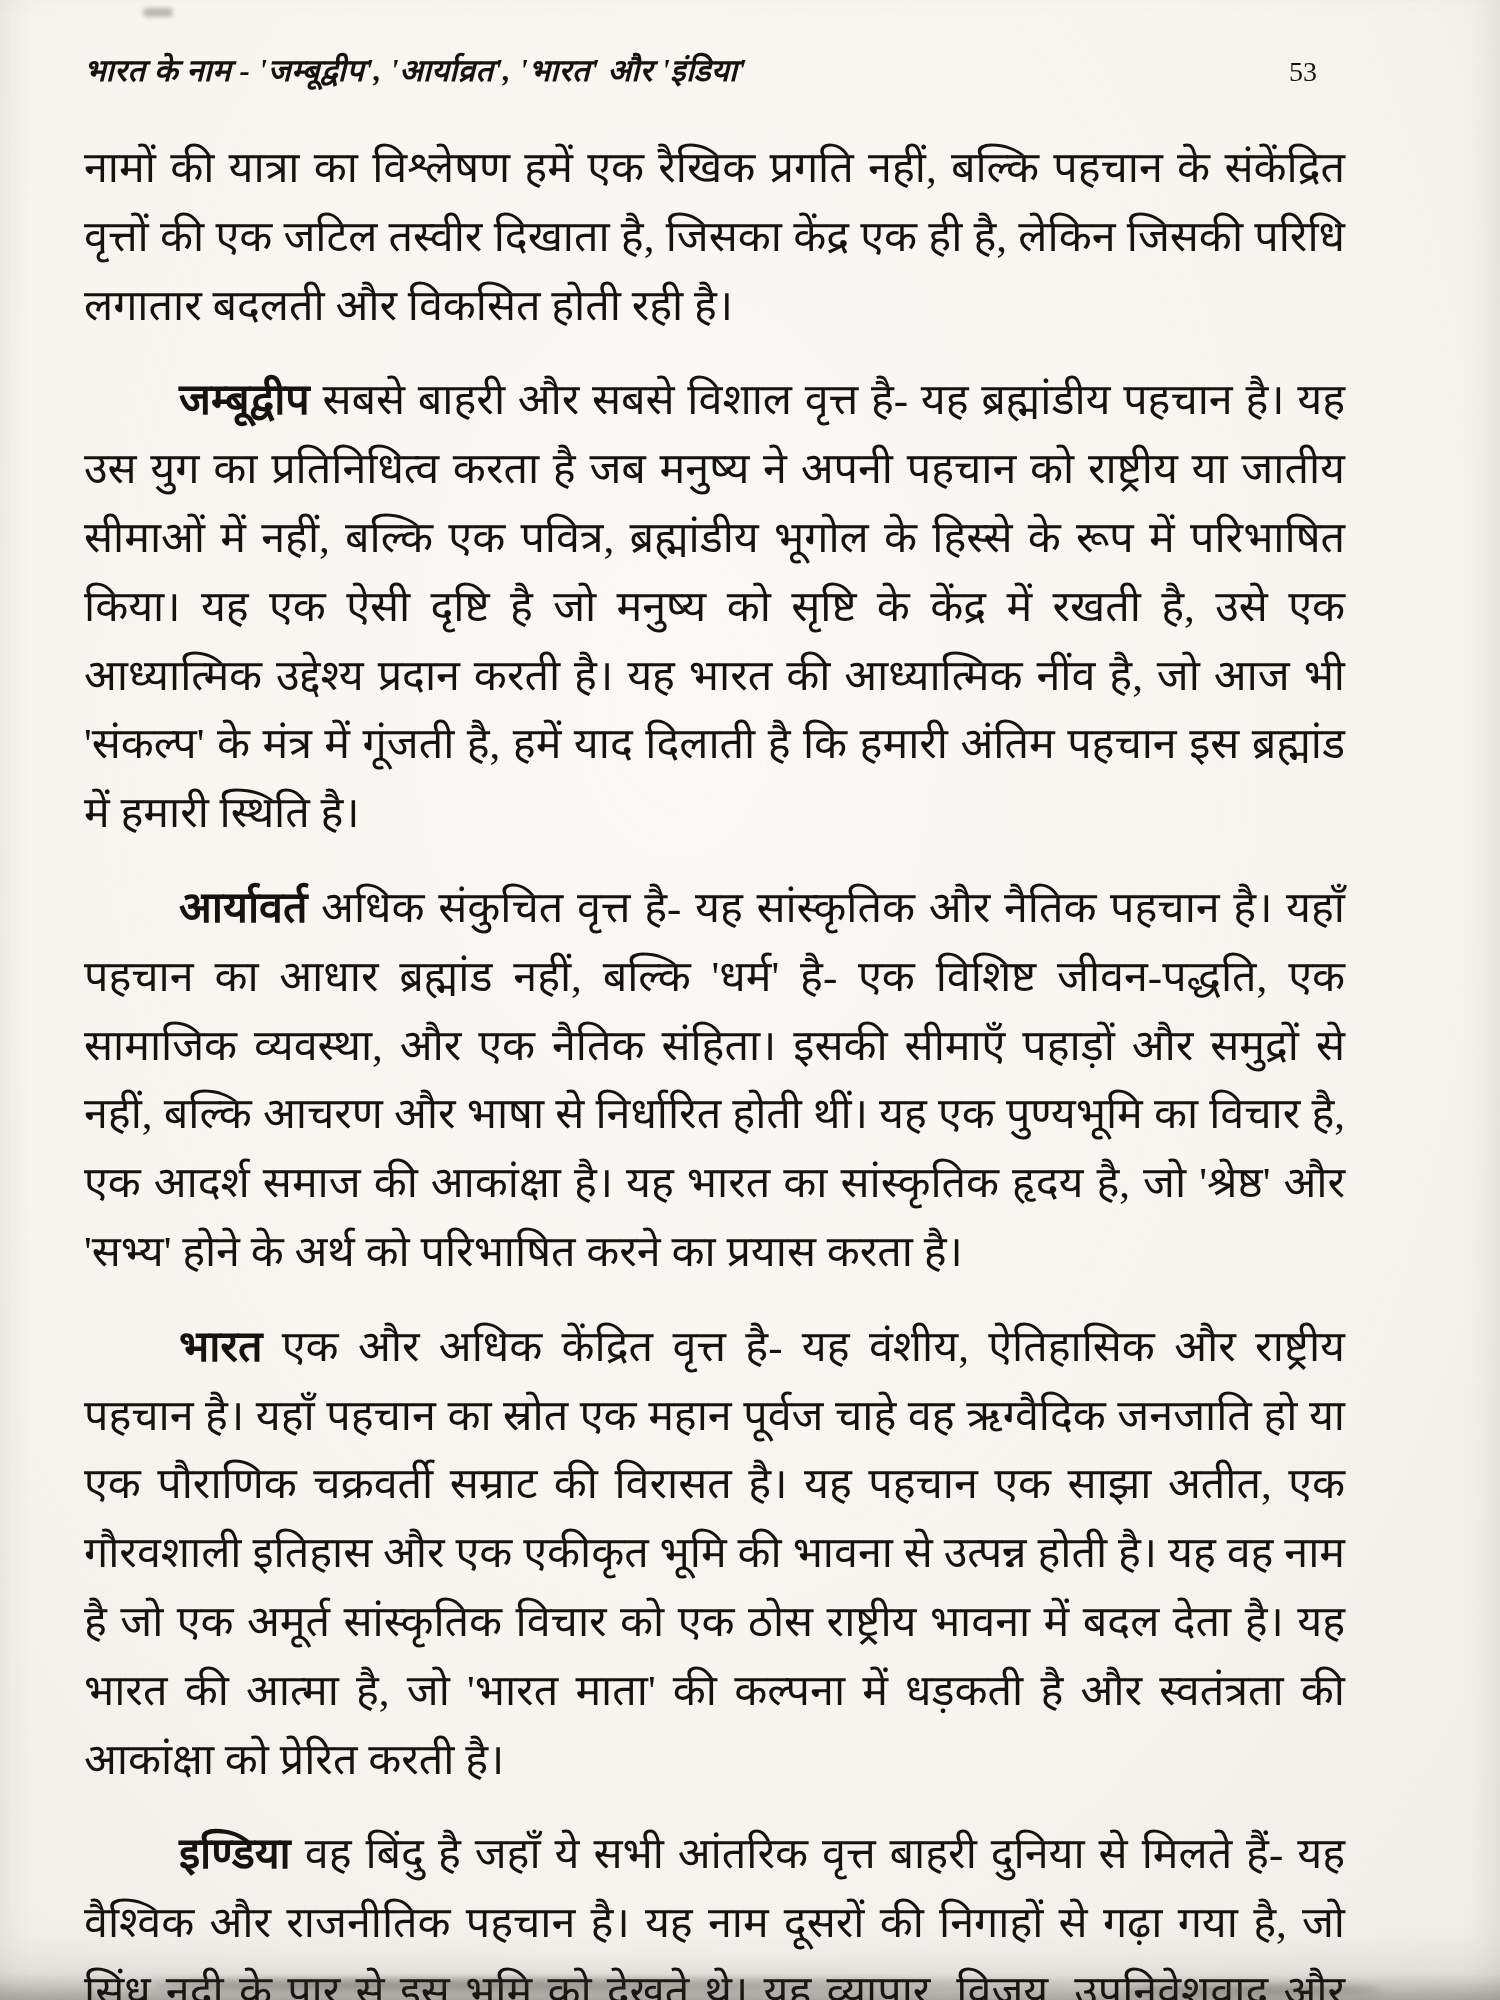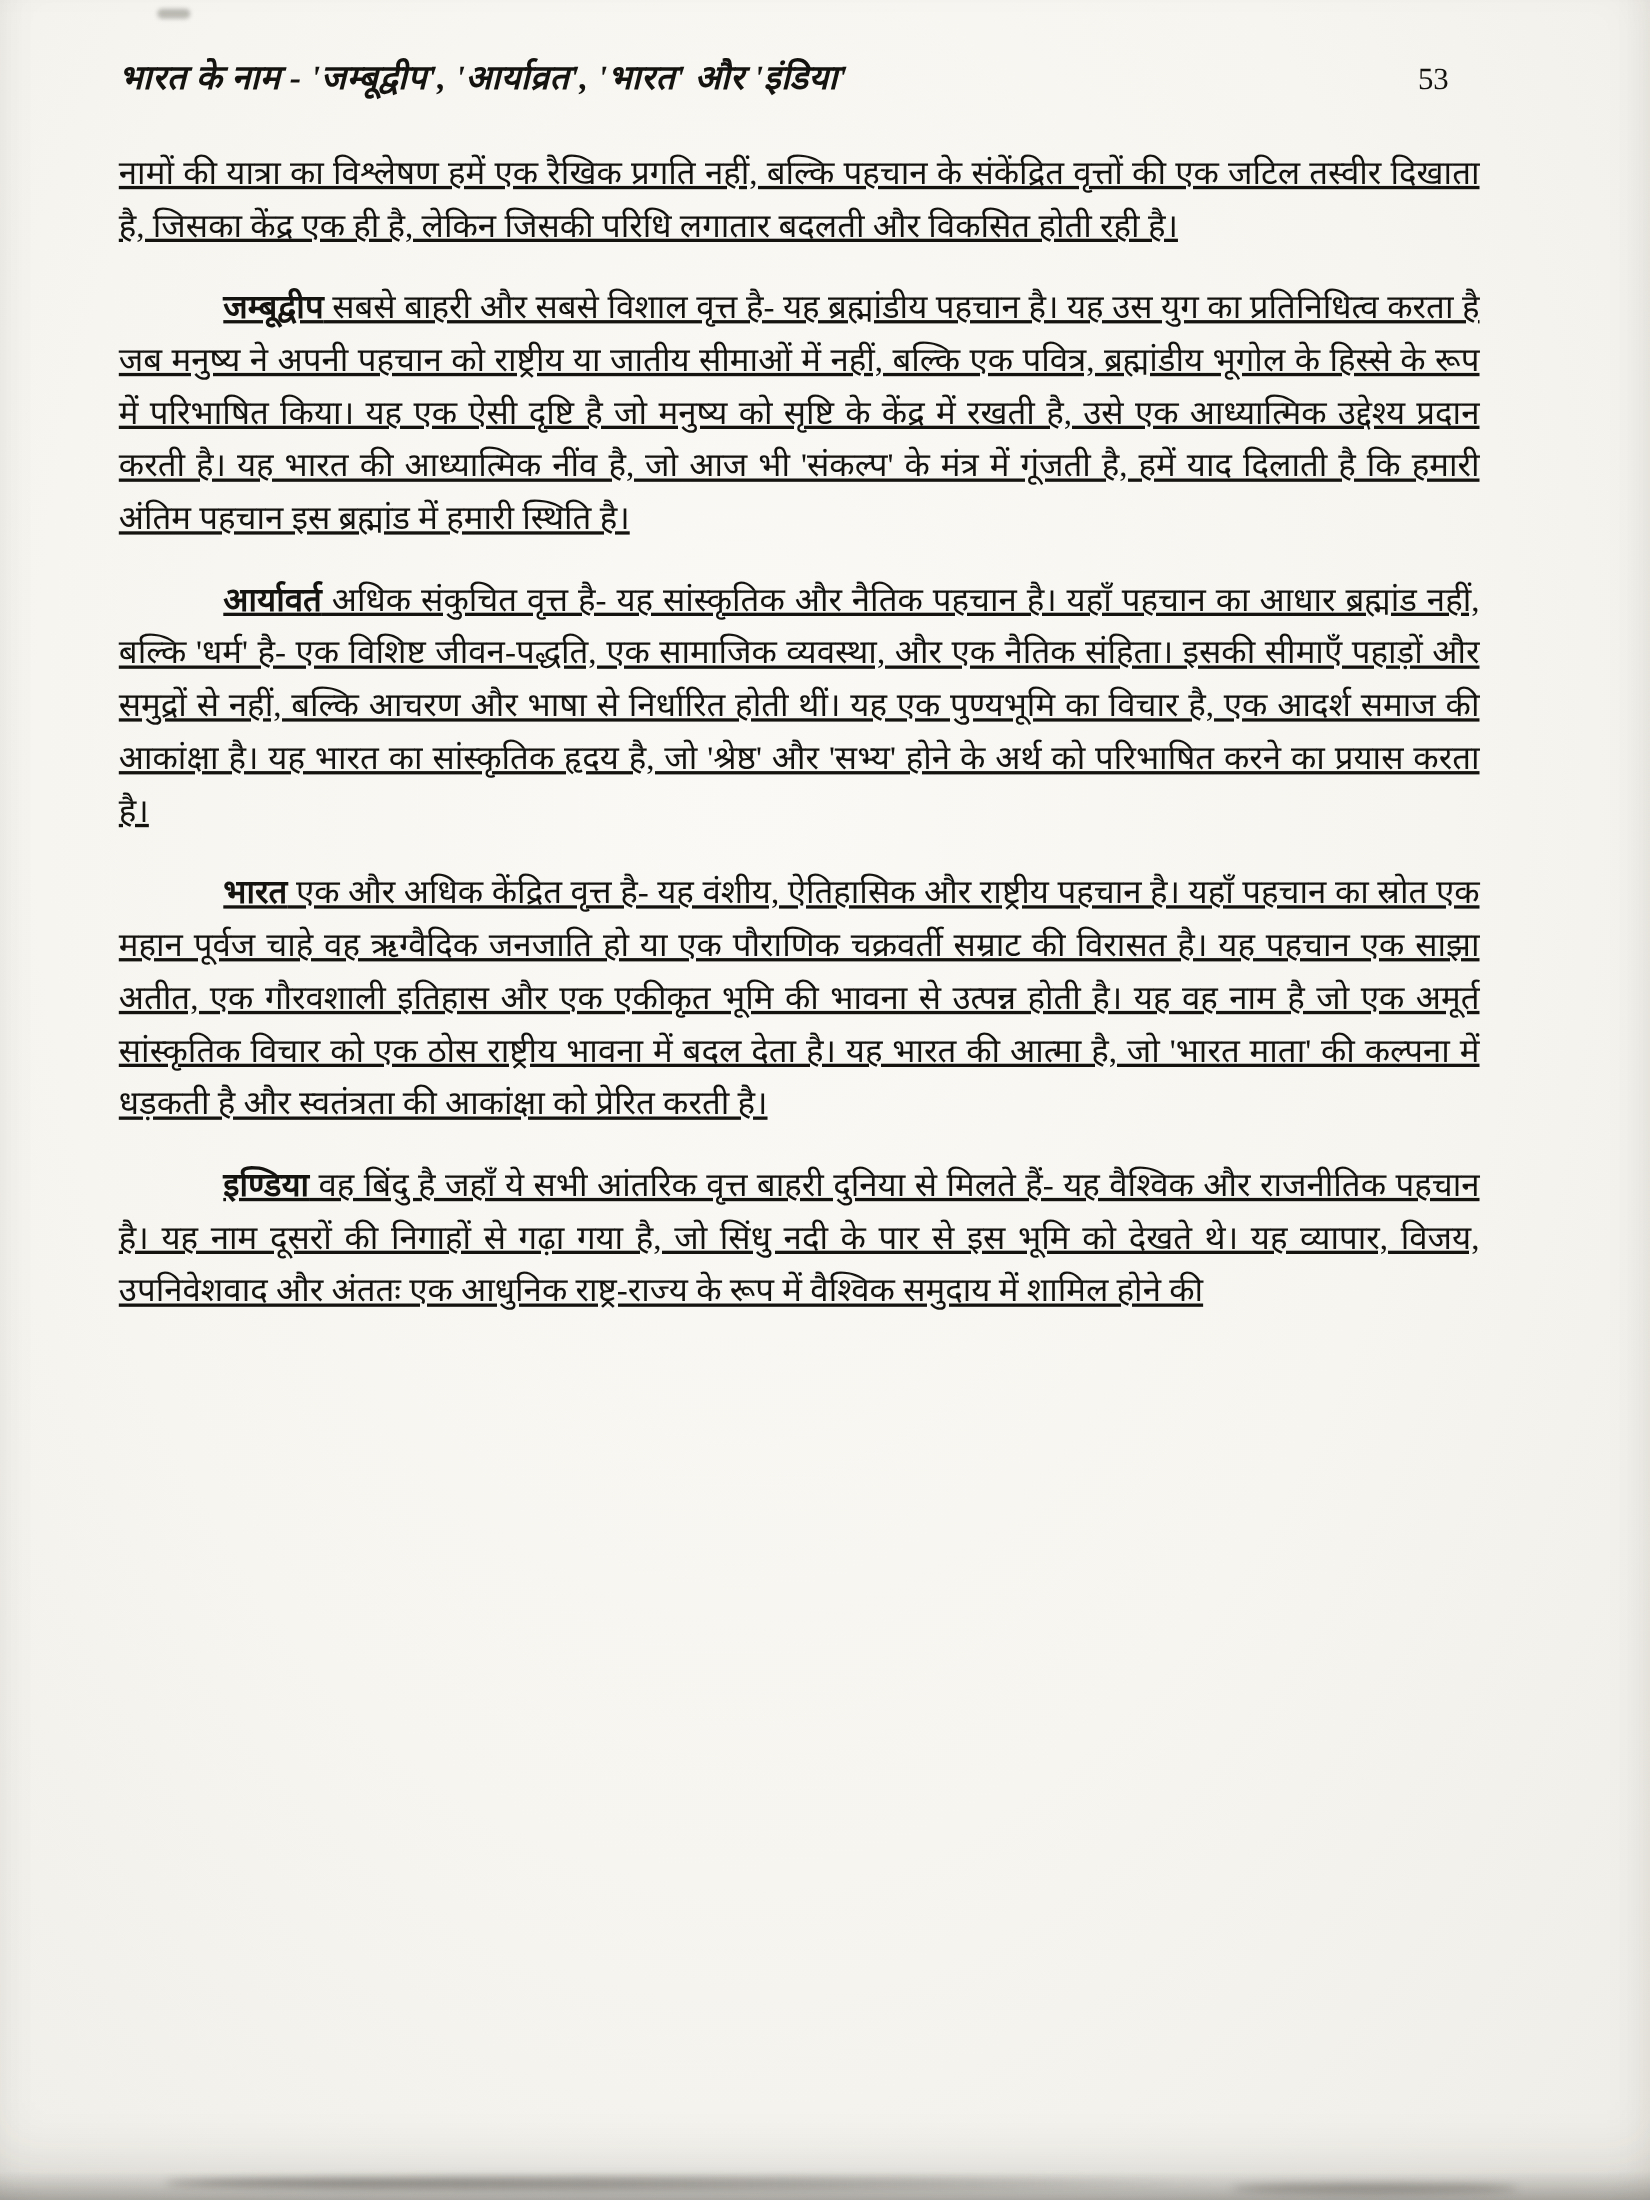--- a/index.html
+++ b/index.html
@@ -10,21 +10,21 @@
     overflow: hidden;
     background: #e9e7e1;
   }
   .page {
     position: relative;
     width: 1500px;
     height: 2000px;
     box-sizing: border-box;
     background: #f7f6f1;
     background-image: radial-gradient(ellipse at 45% 35%, #faf9f5 0%, #f6f5f0 55%, #efede7 100%);
-    padding: 48px 155px 0 108px;
+    padding: 48px 155px 0 84px;
     font-family: "Liberation Serif", "DejaVu Serif", serif;
     color: #151310;
     box-shadow:
       inset 0 -50px 70px -45px rgba(40,35,30,0.30),
       inset -25px 0 60px -45px rgba(40,35,30,0.15),
       inset 25px 0 60px -50px rgba(40,35,30,0.10);
   }
   .header {
     display: flex;
     justify-content: space-between;
@@ -37,25 +37,24 @@
     font-style: italic;
     letter-spacing: 0.5px;
     white-space: nowrap;
   }
   .page-number {
     font-size: 28px;
     font-weight: 400;
     padding-right: 28px;
   }
   .body-text p.para {
-    font-size: 30px;
+    font-size: 43px;
     line-height: 1.6;
     text-align: justify;
     margin: 0 0 26px 0;
-    text-decoration: underline;
   }
   .body-text p.para.indent {
     text-indent: 95px;
   }
   .lead {
     font-weight: 700;
   }
   
   .speck-top-left {
     position: absolute;

